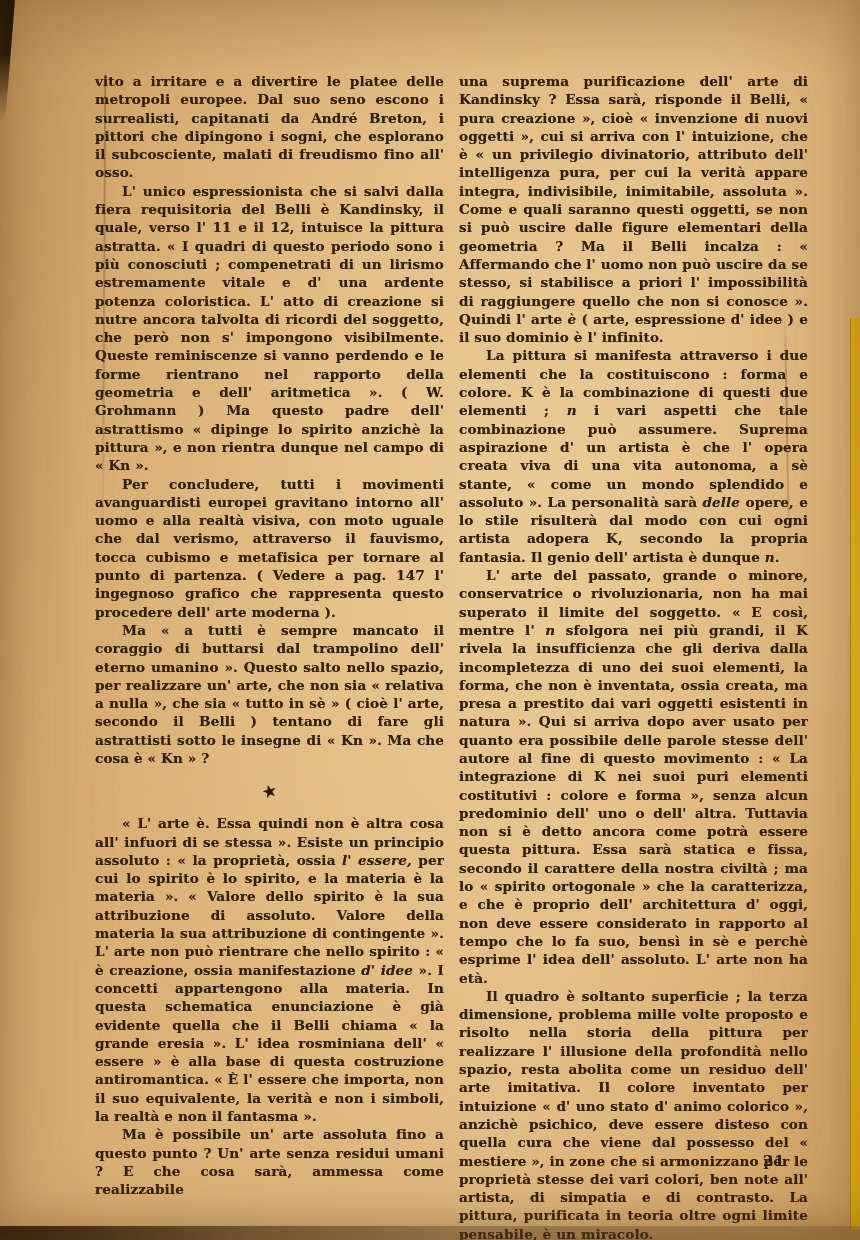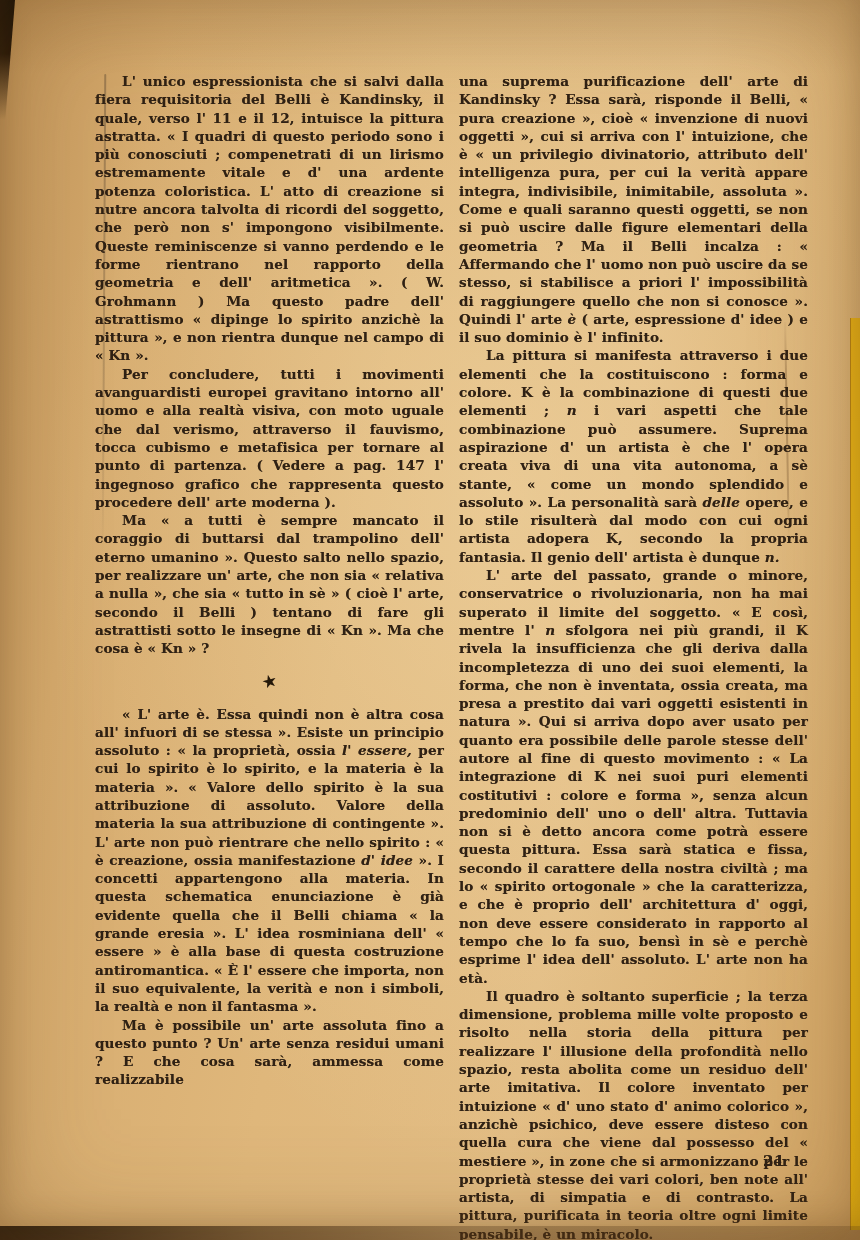--- a/index.html
+++ b/index.html
@@ -84,20 +84,21 @@
 </head>
 <body>
 
 <div class="page">
   <div class="corner-shadow"></div>
   <div class="yellow-strip"></div>
   <div class="pencil-line"></div>
   <div class="crease-line"></div>
 
   <div class="col col-left">
+      <p class="noindent">vito a irritare e a divertire le platee delle metropoli europee. Dal suo seno escono i surrealisti, capitanati da André Breton, i pittori che dipingono i sogni, che esplorano il subcosciente, malati di freudismo fino all' osso.</p>
       <p>L' unico espressionista che si salvi dalla fiera requisitoria del Belli è Kandinsky, il quale, verso l' 11 e il 12, intuisce la pittura astratta. « I quadri di questo periodo sono i più conosciuti ; compenetrati di un lirismo estremamente vitale e d' una ardente potenza coloristica. L' atto di creazione si nutre ancora talvolta di ricordi del soggetto, che però non s' impongono visibilmente. Queste reminiscenze si vanno perdendo e le forme rientrano nel rapporto della geometria e dell' aritmetica ». ( W. Grohmann ) Ma questo padre dell' astrattismo « dipinge lo spirito anzichè la pittura », e non rientra dunque nel campo di « Kn ».</p>
       <p>Per concludere, tutti i movimenti avanguardisti europei gravitano intorno all' uomo e alla realtà visiva, con moto uguale che dal verismo, attraverso il fauvismo, tocca cubismo e metafisica per tornare al punto di partenza. ( Vedere a pag. 147 l' ingegnoso grafico che rappresenta questo procedere dell' arte moderna ).</p>
       <p>Ma « a tutti è sempre mancato il coraggio di buttarsi dal trampolino dell' eterno umanino ». Questo salto nello spazio, per realizzare un' arte, che non sia « relativa a nulla », che sia « tutto in sè » ( cioè l' arte, secondo il Belli ) tentano di fare gli astrattisti sotto le insegne di « Kn ». Ma che cosa è « Kn » ?</p>
       <div class="sep">
         <span class="star">★</span>
       </div>
       <p>« L' arte è. Essa quindi non è altra cosa all' infuori di se stessa ». Esiste un principio assoluto : « la proprietà, ossia <i>l' essere,</i> per cui lo spirito è lo spirito, e la materia è la materia ». « Valore dello spirito è la sua attribuzione di assoluto. Valore della materia la sua attribuzione di contingente ». L' arte non può rientrare che nello spirito : « è creazione, ossia manifestazione <i>d' idee</i> ». I concetti appartengono alla materia. In questa schematica enunciazione è già evidente quella che il Belli chiama « la grande eresia ». L' idea rosminiana dell' « essere » è alla base di questa costruzione antiromantica. « È l' essere che importa, non il suo equivalente, la verità e non i simboli, la realtà e non il fantasma ».</p>
       <p>Ma è possibile un' arte assoluta fino a questo punto ? Un' arte senza residui umani ? E che cosa sarà, ammessa come realizzabile</p>
     </div>
   <div class="col col-right">

